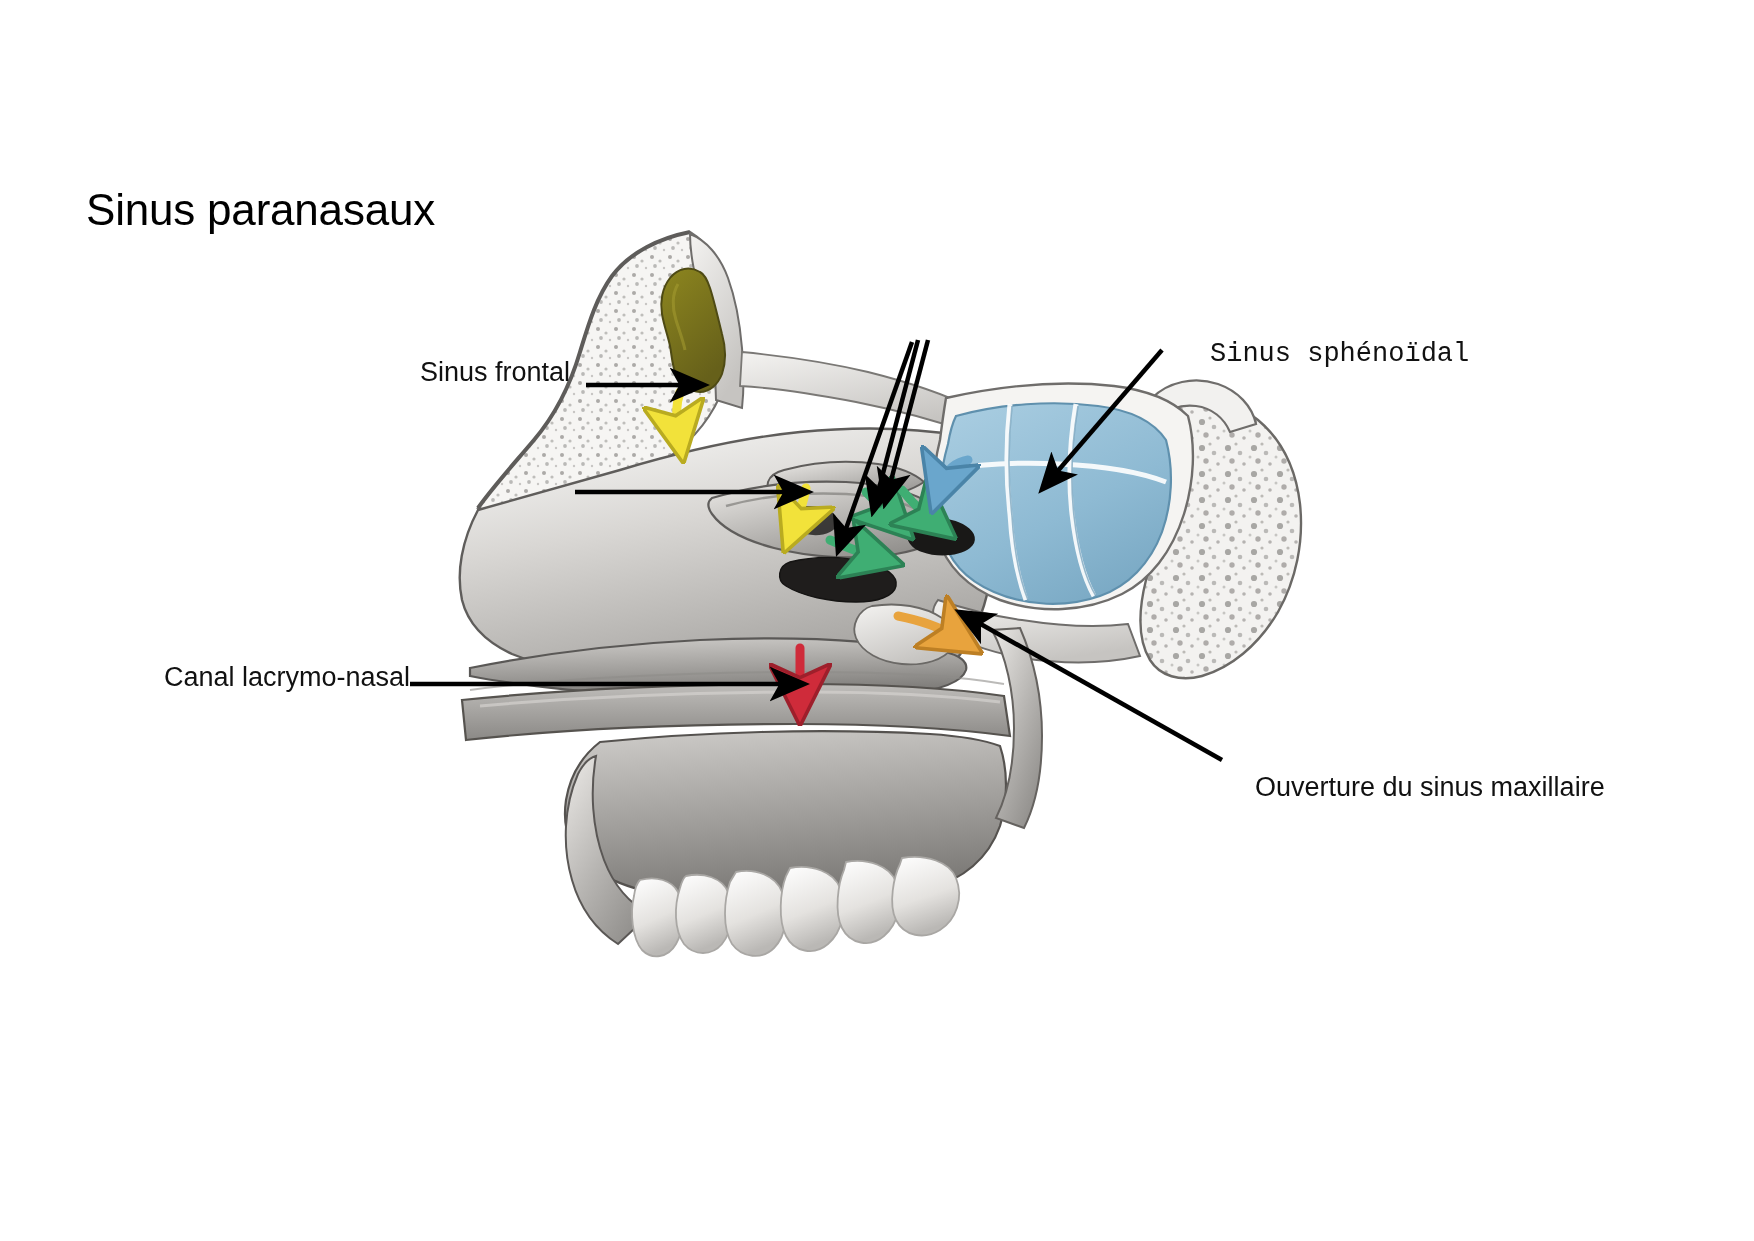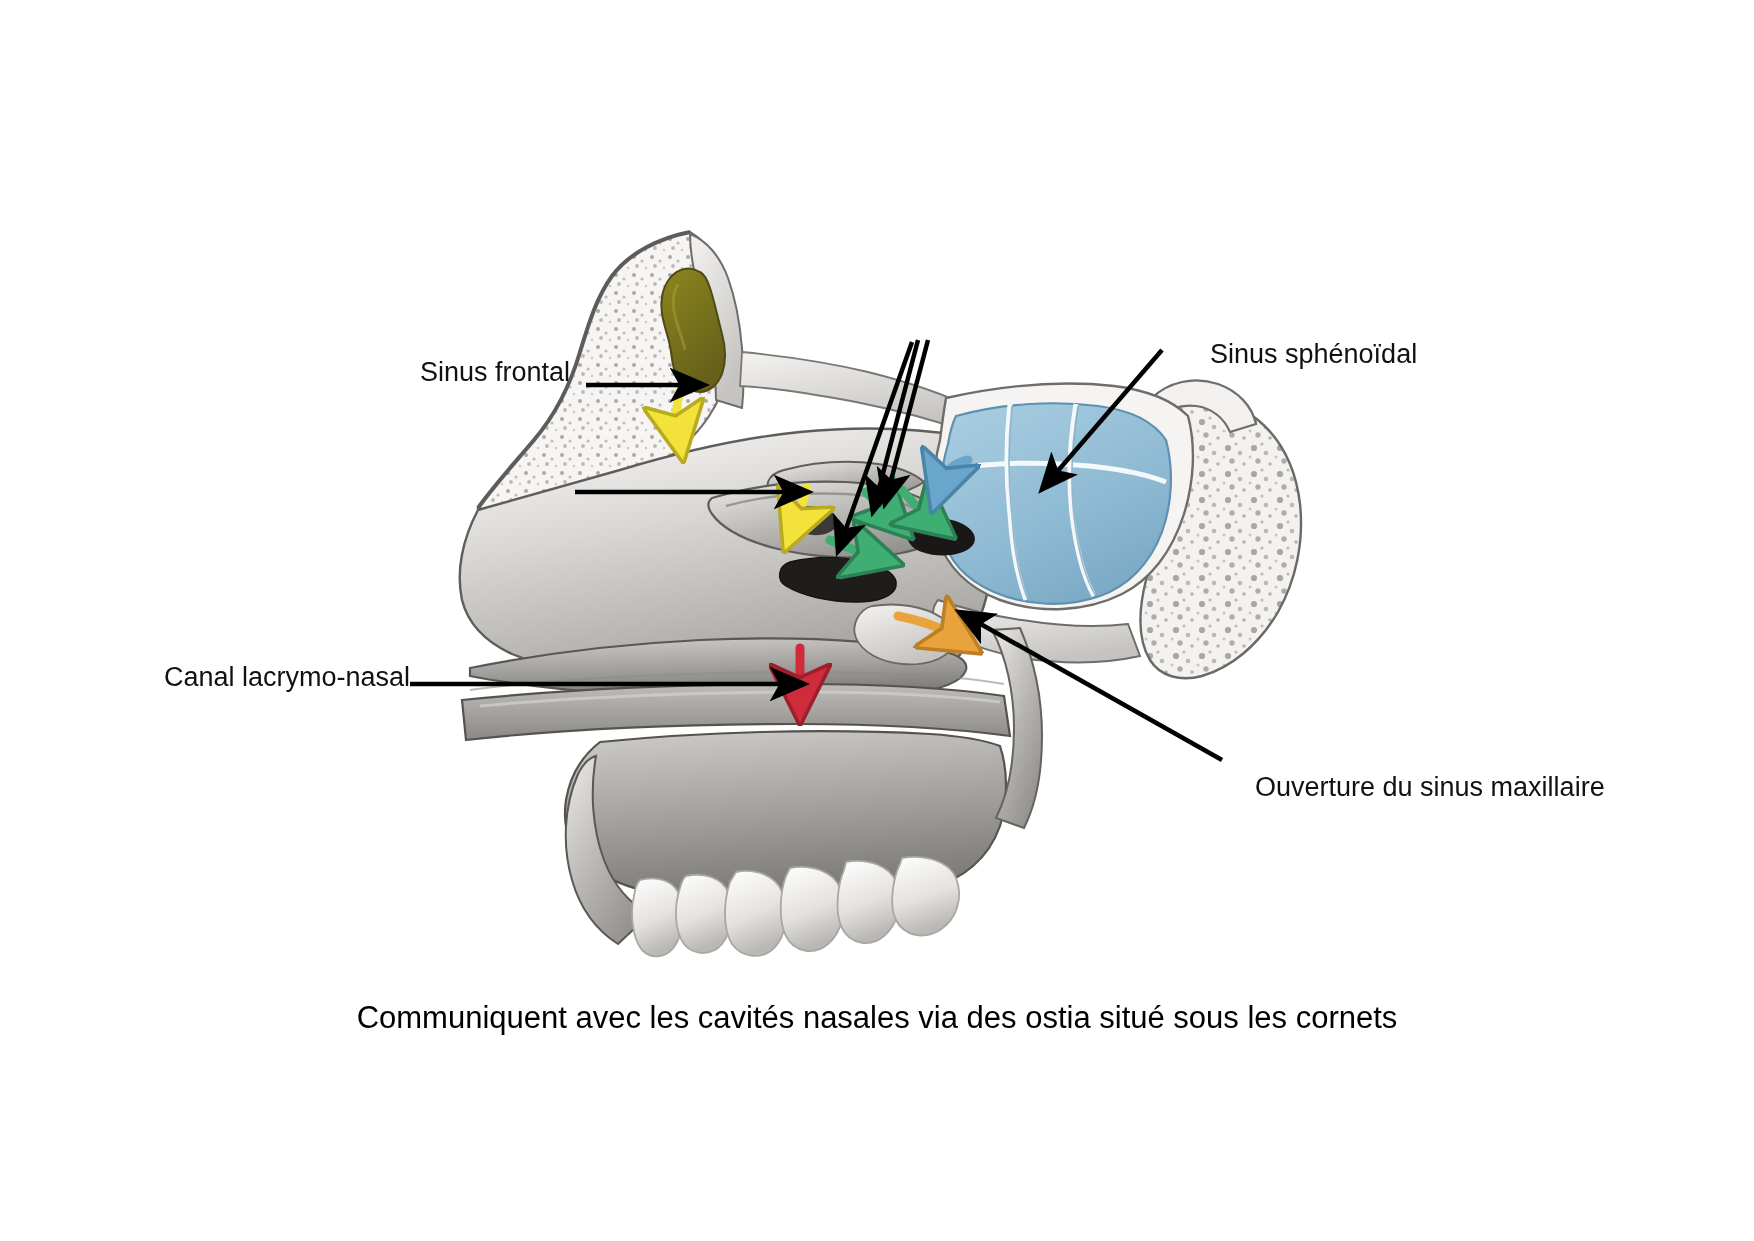--- a/index.html
+++ b/index.html
@@ -305,26 +305,26 @@
       <path d="M928,340 L888,492" fill="none" stroke="#000000" stroke-width="4.5" marker-end="url(#mkBlack)"></path>
       <path d="M918,340 L876,500" fill="none" stroke="#000000" stroke-width="4.5" marker-end="url(#mkBlack)"></path>
       <path d="M912,342 L842,540" fill="none" stroke="#000000" stroke-width="4.5" marker-end="url(#mkBlack)"></path>
 
       <path d="M1162,350 L1050,480" fill="none" stroke="#000000" stroke-width="4.5" marker-end="url(#mkBlack)"></path>
 
       <path d="M1222,760 L970,618" fill="none" stroke="#000000" stroke-width="4.5" marker-end="url(#mkBlack)"></path>
     </g>
   </svg>
 
+  <div id="slide-title">Sinus paranasaux</div>
 
   <div class="callout right-align" style="left:325px; top:355px; width:245px;">Sinus frontal</div>
 
 
   <div class="callout right-align" style="left:110px; top:660px; width:300px;">Canal lacrymo-nasal</div>
 
 
-  <div class="callout" style="left:1210px; top:337px; width:300px;">Sinus sphénoïdal</div>
+  <div class="callout" style="left:1210px; top:337px; width:300px;font-family:Liberation Mono, monospace;">Sinus sphénoïdal</div>
 
   <div class="callout" style="left:1227px; top:770px; width:420px;margin-left:28px;">Ouverture du sinus maxillaire</div>
 
-  <div id="slide-caption">Communiquent avec les cavités nasales via des ostia situé sous les cornets</div>
 
 </div>
 
 </body></html>

